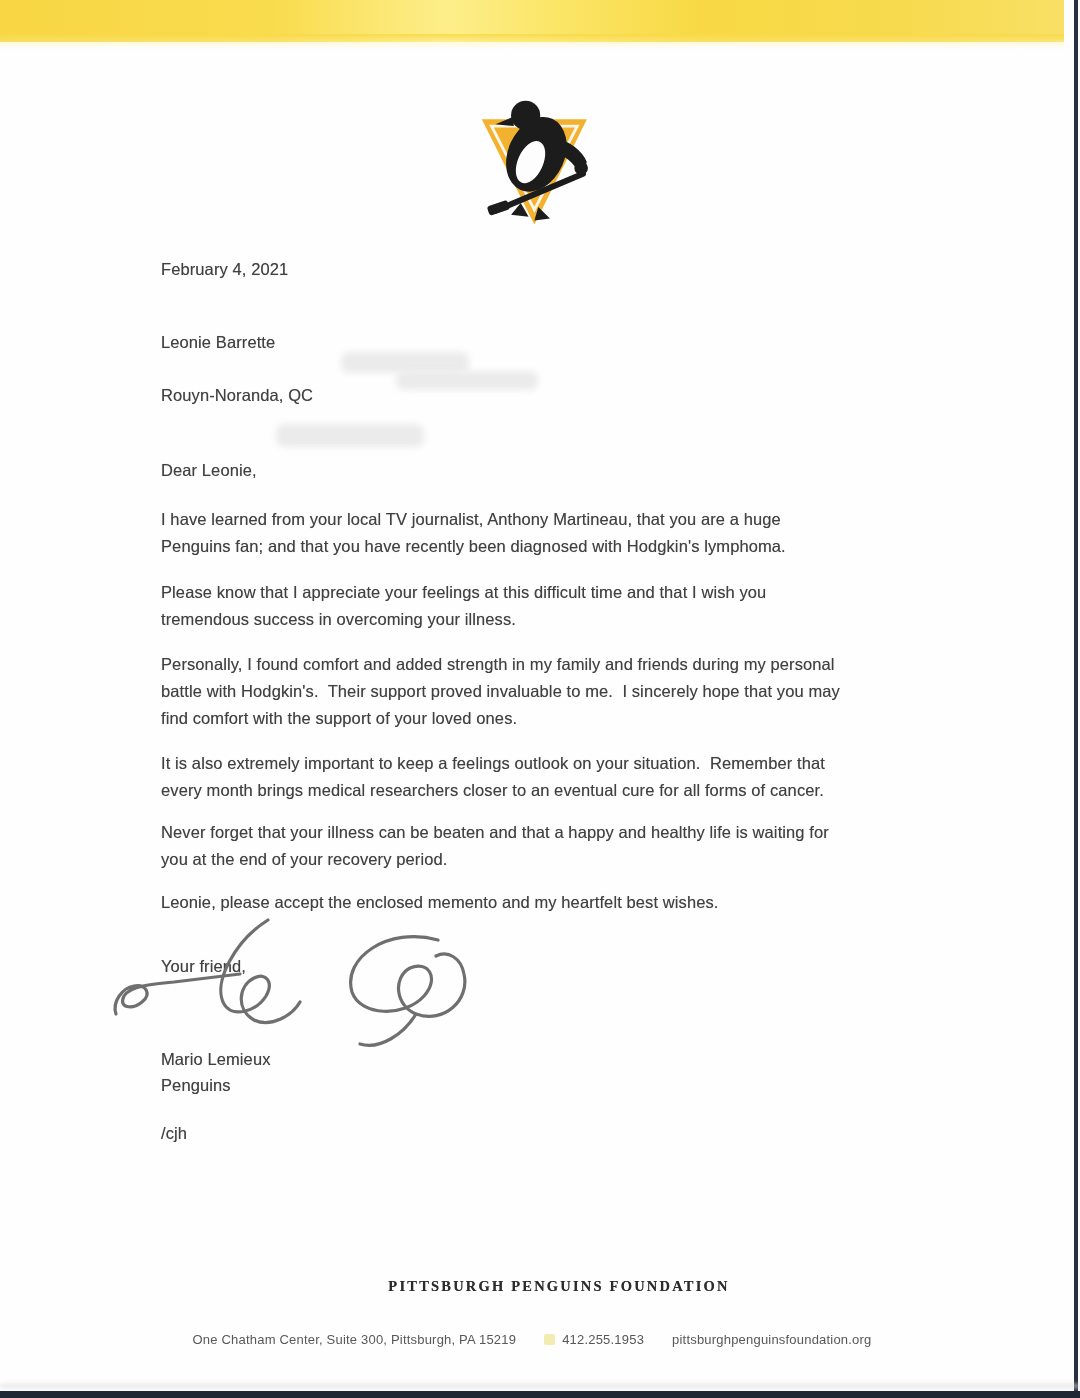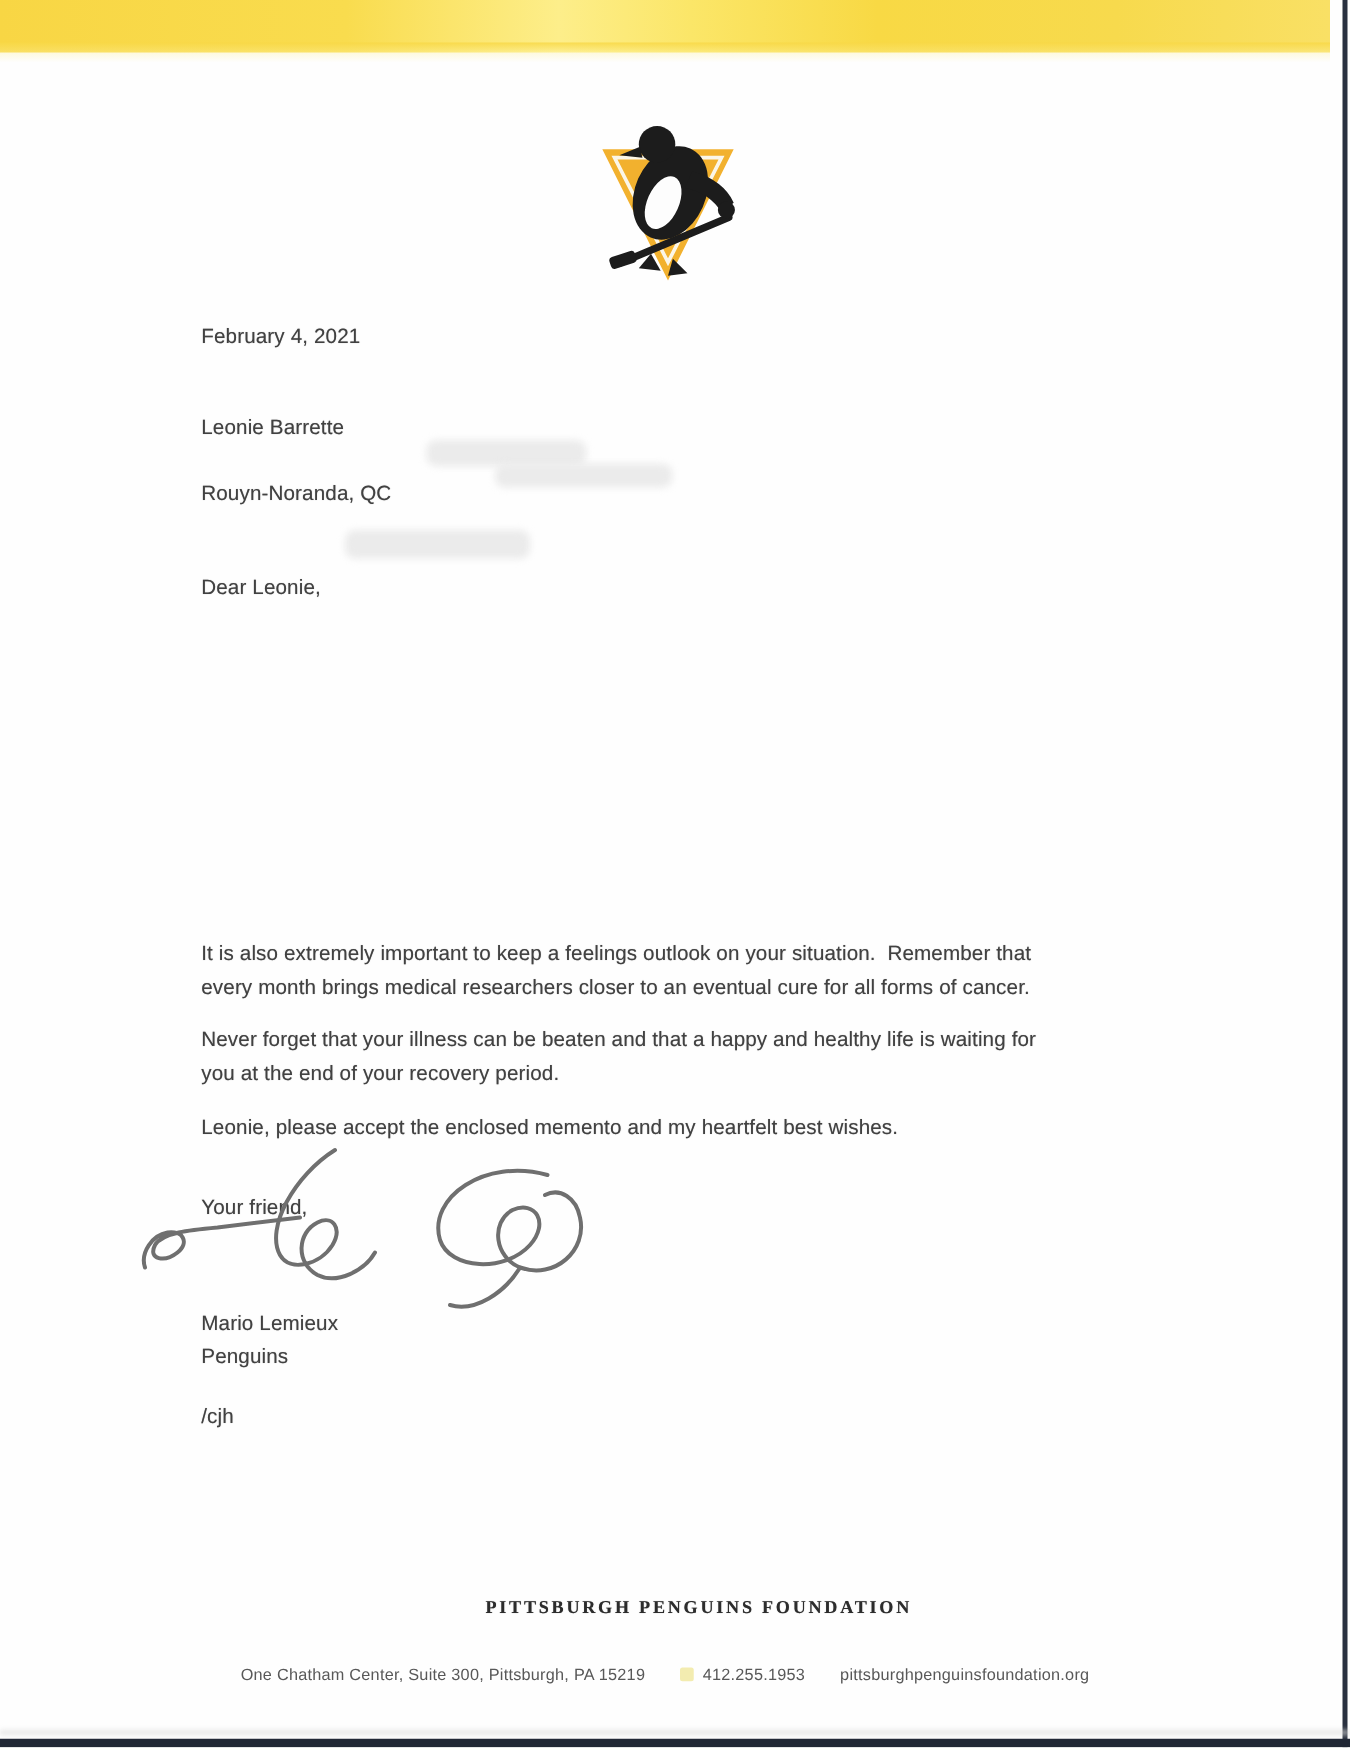--- a/index.html
+++ b/index.html
@@ -84,20 +84,27 @@
     <circle cx="118" cy="76" r="7" fill="#1c1c1c"></circle>
     <path d="M56,112 l-10,12 18,2 z" fill="#1c1c1c"></path>
     <path d="M74,116 l-4,14 16,-2 z" fill="#1c1c1c"></path>
   </svg>
 
   <div class="txt" style="top:256px;">February 4, 2021</div>
   <div class="txt" style="top:329px;">Leonie Barrette</div>
   <div class="txt" style="top:382px;">Rouyn-Noranda, QC</div>
   <div class="txt" style="top:457px;">Dear Leonie,</div>
 
+  <div class="txt" style="top:506px;">I have learned from your local TV journalist, Anthony Martineau, that you are a huge
+Penguins fan; and that you have recently been diagnosed with Hodgkin's lymphoma.</div>
+  <div class="txt" style="top:579px;">Please know that I appreciate your feelings at this difficult time and that I wish you
+tremendous success in overcoming your illness.</div>
+  <div class="txt" style="top:651px;">Personally, I found comfort and added strength in my family and friends during my personal
+battle with Hodgkin's.  Their support proved invaluable to me.  I sincerely hope that you may
+find comfort with the support of your loved ones.</div>
   <div class="txt" style="top:750px;">It is also extremely important to keep a feelings outlook on your situation.  Remember that
 every month brings medical researchers closer to an eventual cure for all forms of cancer.</div>
   <div class="txt" style="top:819px;">Never forget that your illness can be beaten and that a happy and healthy life is waiting for
 you at the end of your recovery period.</div>
   <div class="txt" style="top:889px;">Leonie, please accept the enclosed memento and my heartfelt best wishes.</div>
 
   <div class="txt" style="top:953px;">Your friend,</div>
 
   <svg class="sig" viewBox="0 0 392 146" aria-hidden="true">
     <path d="M8,102 C4,90 14,76 26,74 C38,72 44,82 34,90 C24,98 10,96 16,84 C22,74 44,72 66,70 C92,67 116,64 132,62"></path>

